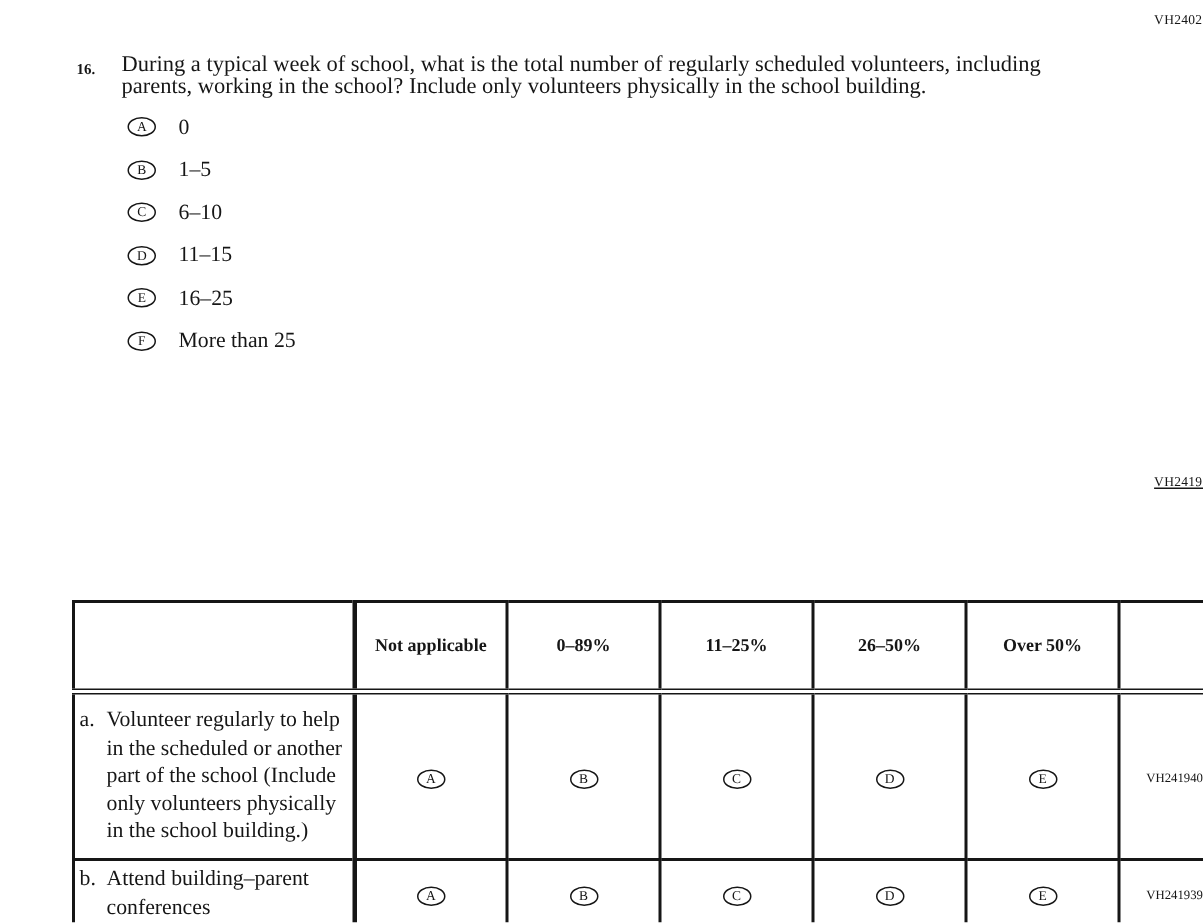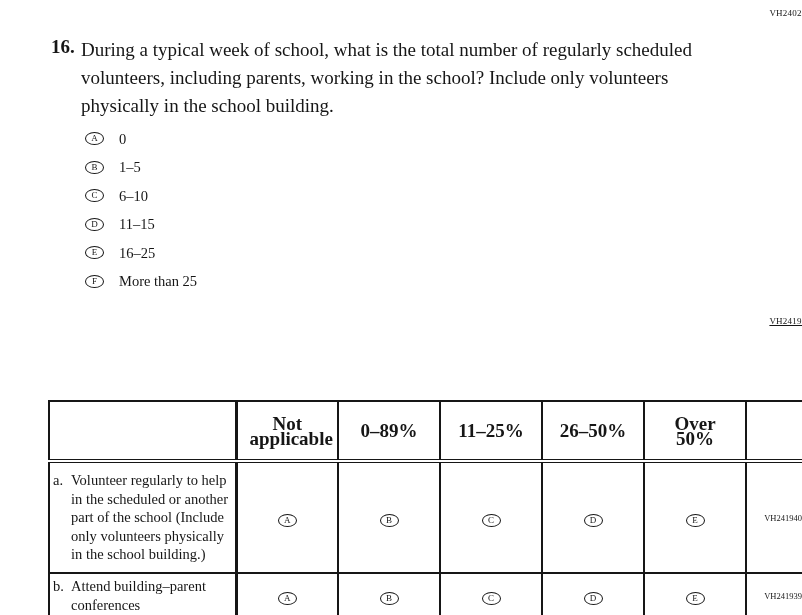--- a/index.html
+++ b/index.html
@@ -24,26 +24,26 @@
   #code-mid { top: 316px; right: 14px; text-decoration: underline; }
 
   .question { position: absolute; left: 28px; }
   #q16 { top: 36px; width: 672px; }
   #q17 { top: 341px; width: 672px; }
 
   .qrow { display: flex; align-items: flex-start; }
   .qnum {
     flex: 0 0 30px;
     font-weight: bold;
-    font-size: 19px;
+    font-size: 10px;
     line-height: 21.5px;
   }
   .qtext {
-    font-size: 19px;
-    line-height: 28px;
+    font-size: 15px;
+    line-height: 15px;
     width: 640px;
   }
 
   .options { margin: 12px 0 0 34px; }
   .option {
     display: flex;
     align-items: center;
     gap: 15px;
     height: 13px;
     margin-bottom: 15.5px;
@@ -77,21 +77,21 @@
     border-bottom: 0;
   }
   table.resp th, table.resp td {
     border: 2px solid #161616;
     vertical-align: middle;
     padding: 0;
   }
   table.resp th:first-child, table.resp td:first-child { border-right: 3px solid #161616; }
   table.resp thead th {
     border-bottom: 4px double #161616;
-    font-size: 19px;
+    font-size: 12px;
     font-weight: bold;
     text-align: center;
     line-height: 15px;
     height: 60px;
     padding: 12px;
   }
   table.resp td.bubble-cell { text-align: center; }
   table.resp td.label-cell {
     padding: 3px 2px 3px 3px;
     font-size: 14.5px;

